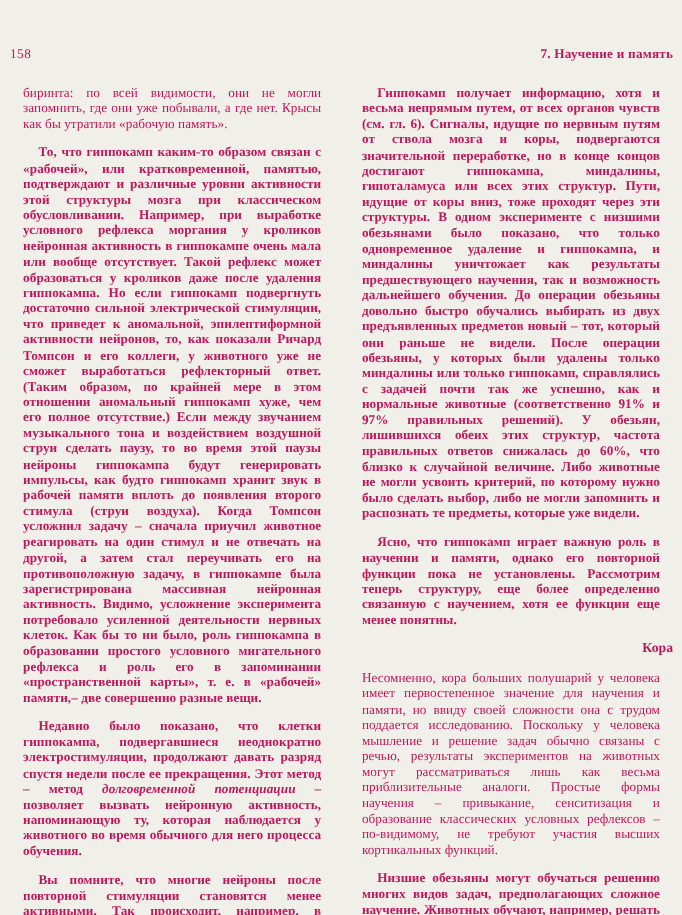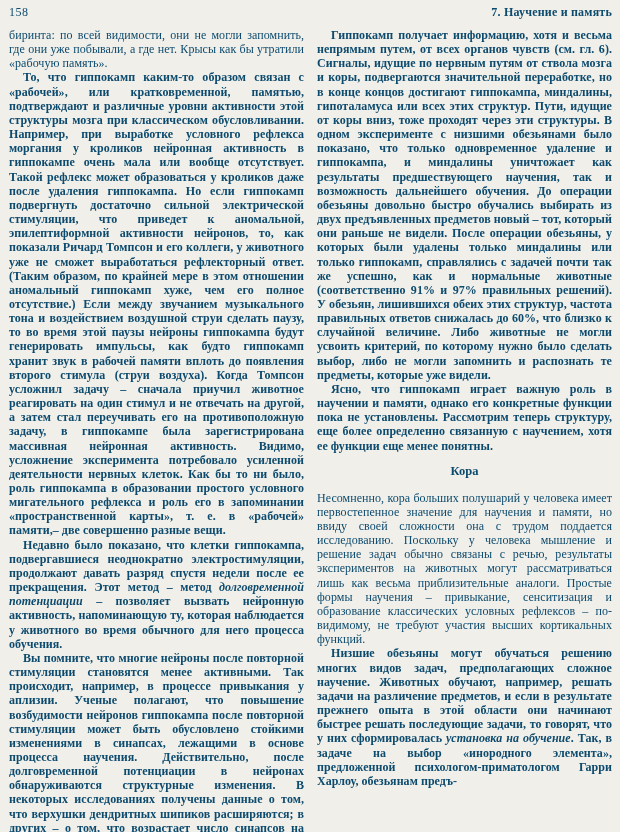--- a/index.html
+++ b/index.html
@@ -8,66 +8,67 @@
     background: #e8e6e0;
   }
   .page {
     position: relative;
     width: 620px;
     height: 832px;
     box-sizing: border-box;
     margin: 0;
     padding: 5px 8px 0 9px;
     background: #f1efe9;
-    color: #0c4a6e;
+    color: #be185d;
     font-family: "Liberation Serif", "DejaVu Serif", serif;
     overflow: hidden;
   }
   .running-head {
     display: flex;
     justify-content: space-between;
     align-items: baseline;
     font-size: 12px;
     line-height: 14px;
     margin-bottom: 9px;
   }
   .page-number {
     font-weight: normal;
     letter-spacing: 0.5px;
   }
   .chapter-title {
     font-weight: bold;
     letter-spacing: 0.2px;
+    margin-top: 37px;
   }
   .columns {
     display: flex;
     gap: 13px;
   }
   .col {
     width: 295px;
     font-size: 12px;
     line-height: 14.15px;
     text-align: justify;
     letter-spacing: 0.05px;
   }
   .col p {
-    margin: 0;
+    margin: 12px;
     padding: 0;
   }
   .col p.indent {
     text-indent: 14px;
     font-weight: bold;
   }
   .col h2 {
     font-size: 12.5px;
     line-height: 14px;
     font-weight: bold;
     margin: 11px 0 13px 0;
     padding: 0;
-    text-align: center;
+    text-align: right;
   }
   .it {
     font-style: italic;
   }
 </style>
 </head>
 <body>
 
 <div class="page">
   <div class="running-head">
@@ -76,19 +77,19 @@
   </div>
   <div class="columns">
     <div class="col" id="col-left">
         <p><span>биринта: по всей видимости, они не могли запомнить, где они уже побывали, а где нет. Крысы как бы утратили «рабочую память».</span></p>
         <p class="indent"><span>То, что гиппокамп каким-то образом связан с «рабочей», или кратковременной, памятью, подтверждают и различные уровни активности этой структуры мозга при классическом обусловливании. Например, при выработке условного рефлекса моргания у кроликов нейронная активность в гиппокампе очень мала или вообще отсутствует. Такой рефлекс может образоваться у кроликов даже после удаления гиппокампа. Но если гиппокамп подвергнуть достаточно сильной электрической стимуляции, что приведет к аномальной, эпилептиформной активности нейронов, то, как показали Ричард Томпсон и его коллеги, у животного уже не сможет выработаться рефлекторный ответ. (Таким образом, по крайней мере в этом отношении аномальный гиппокамп хуже, чем его полное отсутствие.) Если между звучанием музыкального тона и воздействием воздушной струи сделать паузу, то во время этой паузы нейроны гиппокампа будут генерировать импульсы, как будто гиппокамп хранит звук в рабочей памяти вплоть до появления второго стимула (струи воздуха). Когда Томпсон усложнил задачу – сначала приучил животное реагировать на один стимул и не отвечать на другой, а затем стал переучивать его на противоположную задачу, в гиппокампе была зарегистрирована массивная нейронная активность. Видимо, усложнение эксперимента потребовало усиленной деятельности нервных клеток. Как бы то ни было, роль гиппокампа в образовании простого условного мигательного рефлекса и роль его в запоминании «пространственной карты», т. е. в «рабочей» памяти,– две совершенно разные вещи.</span></p>
         <p class="indent"><span>Недавно было показано, что клетки гиппокампа, подвергавшиеся неоднократно электростимуляции, продолжают давать разряд спустя недели после ее прекращения. Этот метод – метод </span><span class="it">долговременной потенциации</span><span> – позволяет вызвать нейронную активность, напоминающую ту, которая наблюдается у животного во время обычного для него процесса обучения.</span></p>
         <p class="indent"><span>Вы помните, что многие нейроны после повторной стимуляции становятся менее активными. Так происходит, например, в процессе привыкания у аплизии. Ученые полагают, что повышение возбудимости нейронов гиппокампа после повторной стимуляции может быть обусловлено стойкими изменениями в синапсах, лежащими в основе процесса научения. Действительно, после долговременной потенциации в нейронах обнаруживаются структурные изменения. В некоторых исследованиях получены данные о том, что верхушки дендритных шипиков расширяются; в других – о том, что возрастает число синапсов на дендритах. Подобные изменения в строении нейронов, а также в количестве и качестве соединений между ни-</span></p>
       </div>
     <div class="col" id="col-right">
         <p class="indent"><span>Гиппокамп получает информацию, хотя и весьма непрямым путем, от всех органов чувств (см. гл. 6). Сигналы, идущие по нервным путям от ствола мозга и коры, подвергаются значительной переработке, но в конце концов достигают гиппокампа, миндалины, гипоталамуса или всех этих структур. Пути, идущие от коры вниз, тоже проходят через эти структуры. В одном эксперименте с низшими обезьянами было показано, что только одновременное удаление и гиппокампа, и миндалины уничтожает как результаты предшествующего научения, так и возможность дальнейшего обучения. До операции обезьяны довольно быстро обучались выбирать из двух предъявленных предметов новый – тот, который они раньше не видели. После операции обезьяны, у которых были удалены только миндалины или только гиппокамп, справлялись с задачей почти так же успешно, как и нормальные животные (соответственно 91% и 97% правильных решений). У обезьян, лишившихся обеих этих структур, частота правильных ответов снижалась до 60%, что близко к случайной величине. Либо животные не могли усвоить критерий, по которому нужно было сделать выбор, либо не могли запомнить и распознать те предметы, которые уже видели.</span></p>
-        <p class="indent"><span>Ясно, что гиппокамп играет важную роль в научении и памяти, однако его конкретные функции пока не установлены. Рассмотрим теперь структуру, еще более определенно связанную с научением, хотя ее функции еще менее понятны.</span></p>
+        <p class="indent"><span>Ясно, что гиппокамп играет важную роль в научении и памяти, однако его повторной функции пока не установлены. Рассмотрим теперь структуру, еще более определенно связанную с научением, хотя ее функции еще менее понятны.</span></p>
         <h2>Кора</h2>
         <p><span>Несомненно, кора больших полушарий у человека имеет первостепенное значение для научения и памяти, но ввиду своей сложности она с трудом поддается исследованию. Поскольку у человека мышление и решение задач обычно связаны с речью, результаты экспериментов на животных могут рассматриваться лишь как весьма приблизительные аналоги. Простые формы научения – привыкание, сенситизация и образование классических условных рефлексов – по-видимому, не требуют участия высших кортикальных функций.</span></p>
         <p class="indent"><span>Низшие обезьяны могут обучаться решению многих видов задач, предполагающих сложное научение. Животных обучают, например, решать задачи на различение предметов, и если в результате прежнего опыта в этой области они начинают быстрее решать последующие задачи, то говорят, что у них сформировалась </span><span class="it">установка на обучение</span><span>. Так, в задаче на выбор «инородного элемента», предложенной психологом-приматологом Гарри Харлоу, обезьянам предъ-</span></p>
       </div>
   </div>
 </div>
 
 </body></html>

